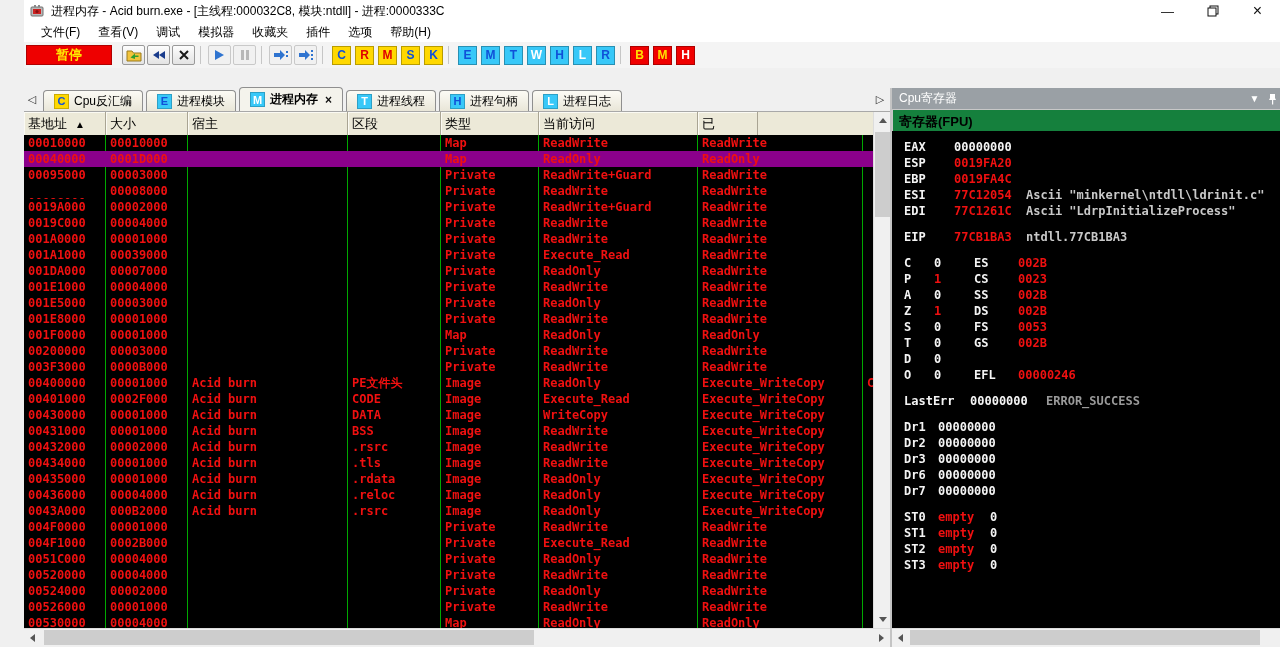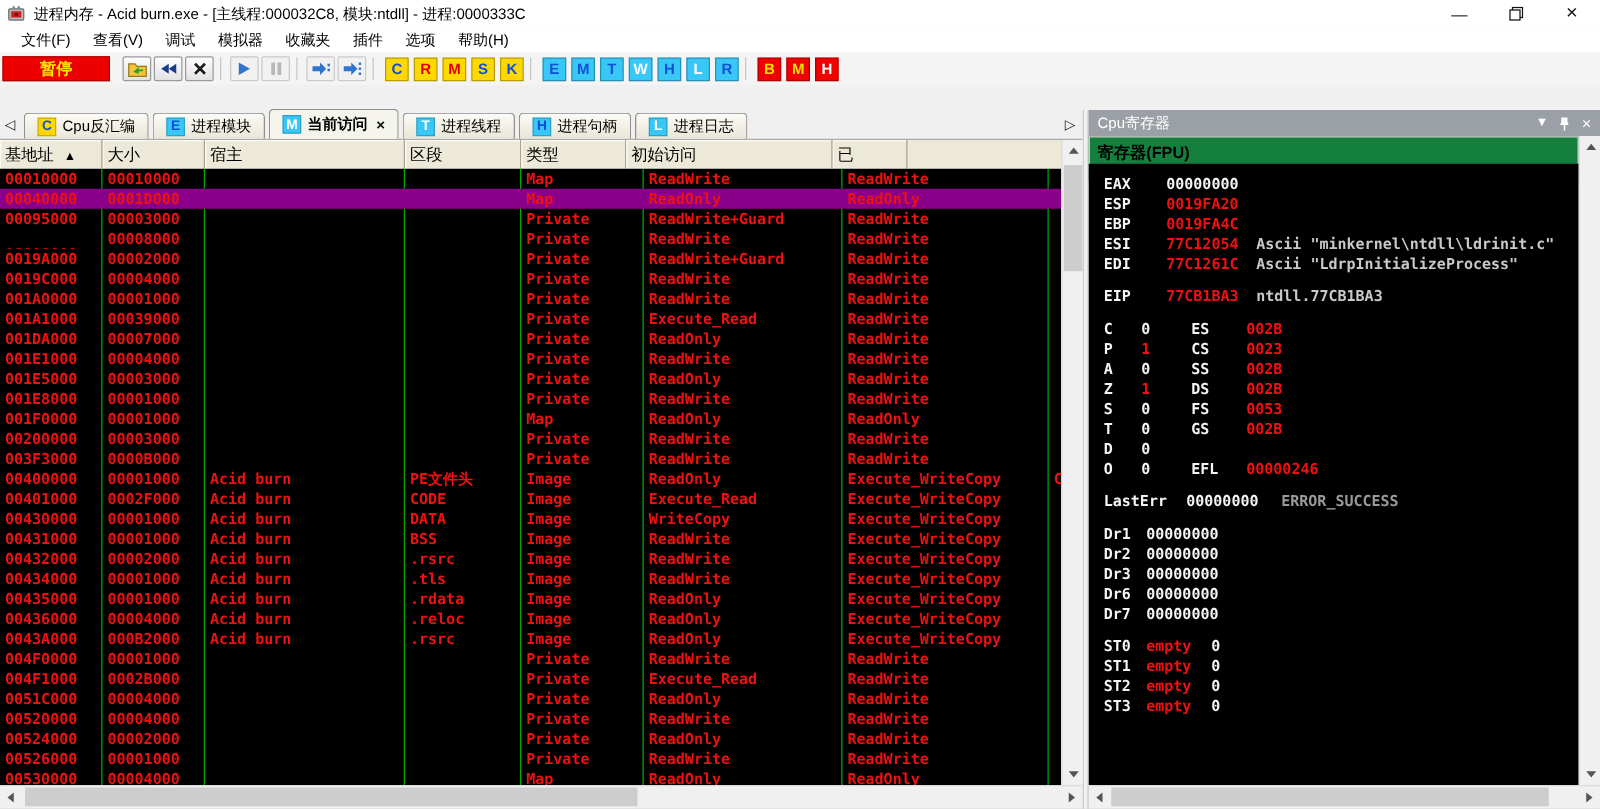--- a/index.html
+++ b/index.html
@@ -1,18 +1,18 @@
 <!DOCTYPE html>
 <html><head>
 <meta charset="utf-8">
 <style>
   * { box-sizing: border-box; margin: 0; padding: 0; }
   html,body { width:1280px; height:647px; overflow:hidden; }
   body { font-family:"Liberation Sans", sans-serif; background:#f0f0f0; }
-  .app { position:relative; width:1280px; height:647px; background:#f0f0f0; }
+  .app { position:relative; width:1280px; height:647px; background:#f0f0f0;padding-left:24px; }
 
   
   .titlebar { height:22px; background:#ffffff; display:flex; align-items:center; position:relative; }
   .app-icon { width:16px; height:16px; margin-left:5px; flex:0 0 auto; }
   .wtitle { font-size:12px; color:#000; margin-left:6px; white-space:nowrap; }
   .win-controls { position:absolute; right:0; top:0; height:22px; display:flex; }
   .win-btn { width:45px; height:22px; display:flex; align-items:center; justify-content:center; font-size:13px; color:#111; }
 
   
   .menubar { height:20px; background:#ffffff; display:flex; align-items:center; font-size:12px; color:#000; padding-left:8px; }
@@ -231,21 +231,21 @@
             <div class="tab">
               <span class="chip" style="background: rgb(255, 216, 0); color: rgb(16, 80, 216);">C</span>
               <span>Cpu反汇编</span>
             </div>
             <div class="tab">
               <span class="chip" style="background: rgb(56, 200, 248); color: rgb(16, 80, 216);">E</span>
               <span>进程模块</span>
             </div>
             <div class="tab active">
               <span class="chip" style="background: rgb(56, 200, 248); color: rgb(255, 255, 255);">M</span>
-              <span>当前访问</span>
+              <span>进程内存</span>
               <span class="tab-close">×</span>
             </div>
             <div class="tab">
               <span class="chip" style="background: rgb(56, 200, 248); color: rgb(255, 255, 255);">T</span>
               <span>进程线程</span>
             </div>
             <div class="tab">
               <span class="chip" style="background: rgb(56, 200, 248); color: rgb(16, 80, 216);">H</span>
               <span>进程句柄</span>
             </div>
@@ -256,22 +256,22 @@
           </div>
         <span class="tab-scroll right">▷</span>
       </div>
 
       <div class="table-wrap">
         <div class="thead" id="thead">
             <div class="th" style="width: 82px;"><span>基地址</span><span class="sort-arrow">▲</span></div>
             <div class="th" style="width: 82px;"><span>大小</span></div>
             <div class="th" style="width: 160px;"><span>宿主</span></div>
             <div class="th" style="width: 93px;"><span>区段</span></div>
-            <div class="th" style="width: 84px;"><span>类型</span></div>
-            <div class="th" style="width: 165px;"><span>初始访问</span></div>
+            <div class="th" style="width: 98px;"><span>类型</span></div>
+            <div class="th" style="width: 159px;"><span>当前访问</span></div>
             <div class="th" style="width: 60px;"><span>已</span></div>
           </div>
         <div class="tbody" id="tbody">
             <div class="gline" style="left: 81px;"></div>
             <div class="gline" style="left: 163px;"></div>
             <div class="gline" style="left: 323px;"></div>
             <div class="gline" style="left: 416px;"></div>
             <div class="gline" style="left: 514px;"></div>
             <div class="gline" style="left: 673px;"></div>
             <div class="gline" style="left: 838px;"></div>

